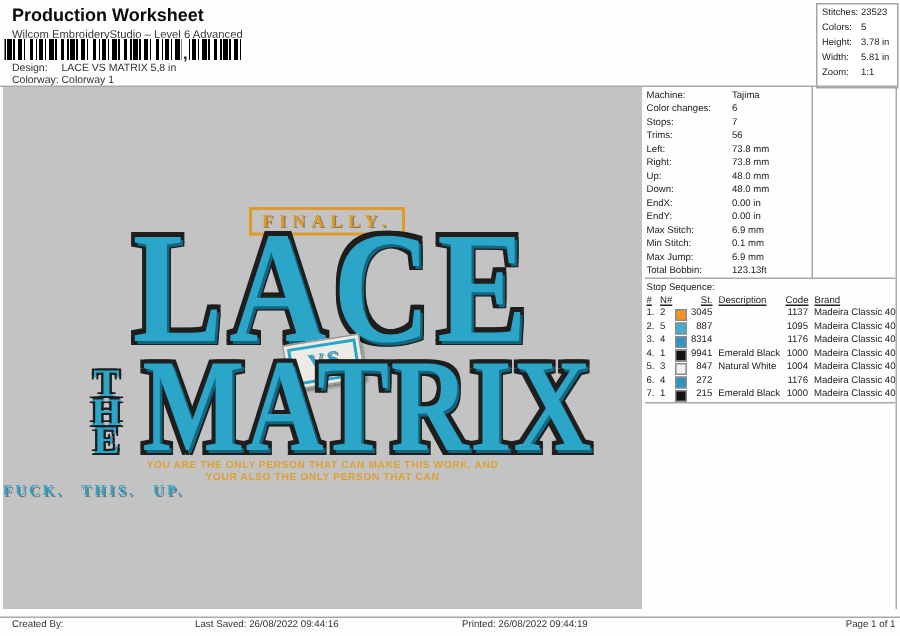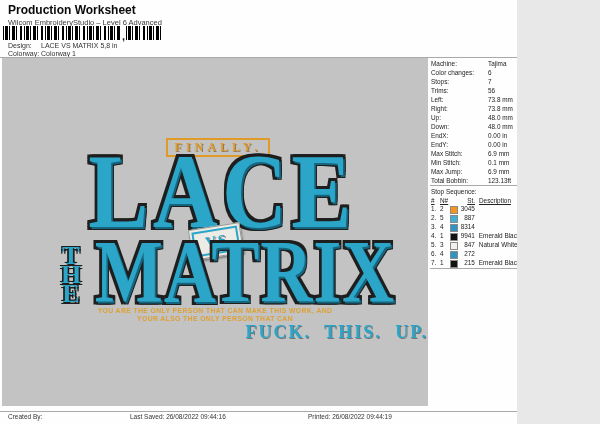--- a/index.html
+++ b/index.html
@@ -1,16 +1,16 @@
 <!DOCTYPE html>
 <html style="--c-teal: #2ba5c8; --c-teal-dark: #16657f; --c-orange: #e09a28; --c-orange-text: #dda135; --c-canvas: #c3c3c3; --c-badge-bg: #edebe5;"><head>
 <meta charset="utf-8">
 <style>
   html,body{margin:0;padding:0;background:#e8e8e8;}
-  .page{position:relative;width:517px;height:424px;background:#fefefe;
+  .page{position:relative;width:600px;height:424px;background:#fefefe;
         font-family:"Liberation Sans",sans-serif;color:#222;overflow:hidden;}
   .abs{position:absolute;}
 
   
   .title{left:8px;top:3px;font-size:12px;font-weight:bold;color:#0a0a0a;}
   .subtitle{left:8px;top:18px;font-size:7.5px;color:#3a3a3a;}
   .barcode{left:3px;top:26px;height:14px;display:flex;align-items:flex-end;}
   .bc-seg{height:14px;background:repeating-linear-gradient(90deg,
       #000 0 1px,#fff 1px 2px,#000 2px 5px,#fff 5px 6px,#000 6px 7px,
       #fff 7px 9px,#000 9px 12px,#fff 12px 13px,#000 13px 14px,#fff 14px 17px,
@@ -58,22 +58,22 @@
       font-family:"Liberation Serif",serif;font-weight:bold;font-size:15px;line-height:20px;
       color:var(--c-teal,#2ba5c8);text-shadow:1px 1px 0 rgba(20,20,20,.5);}
   .the-stack{left:56px;top:188px;width:26px;text-align:center;}
   .the-letter{font-family:"Liberation Serif",serif;font-weight:bold;font-size:26px;line-height:19px;
       color:var(--c-teal,#2ba5c8);
       text-shadow:-1.5px -1.5px 0 #1e1e1e,1.5px -1.5px 0 #1e1e1e,-1.5px 1.5px 0 #1e1e1e,
         1.5px 1.5px 0 #1e1e1e;}
   .tagline{left:0;width:426px;text-align:center;font-weight:bold;
       color:var(--c-orange-text,#dda135);font-size:6.8px;letter-spacing:.4px;}
   .tag1{top:249px;} .tag2{top:257px;}
-  .tag3{top:264px;left:0;width:426px;text-align:right;font-family:"Liberation Serif",serif;
-      font-weight:bold;font-size:18px;letter-spacing:2px;word-spacing:7px;
+  .tag3{top:264px;left:0;width:426px;text-align:left;font-family:"Liberation Serif",serif;
+      font-weight:bold;font-size:10px;letter-spacing:2px;word-spacing:7px;
       color:var(--c-teal,#2ba5c8);text-shadow:1px 1px 0 rgba(20,20,20,.45);}
 
   
   .machine{left:431px;top:59px;width:112px;}
   .machine .kv-row{line-height:9px;font-size:6.4px;white-space:nowrap;}
   .machine .kv-label{display:inline-block;width:57px;}
 
   .stop-title{left:431px;top:188px;font-size:6.4px;}
   .t-head,.t-row{display:flex;line-height:9px;font-size:6.4px;white-space:nowrap;}
   .stop-head{left:431px;top:196px;width:166px;}

